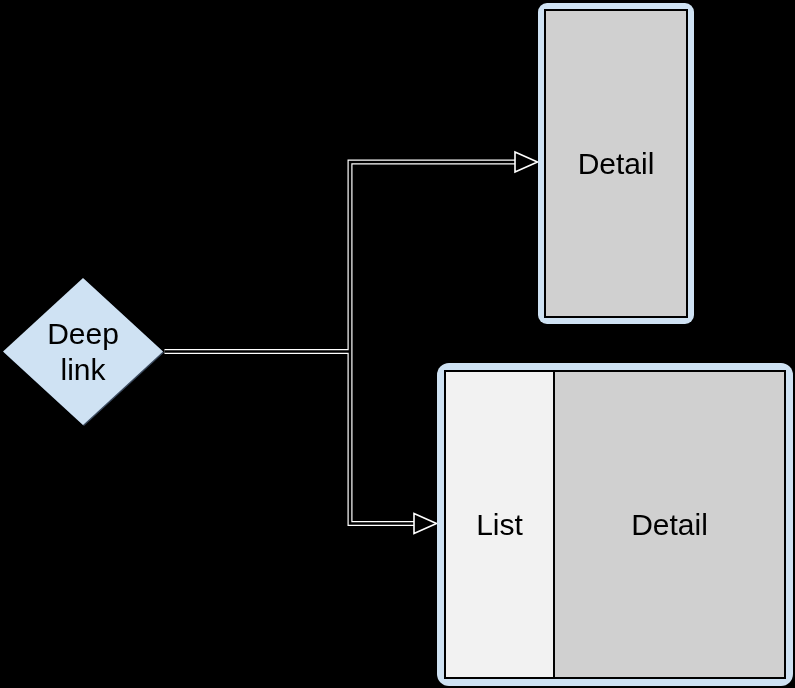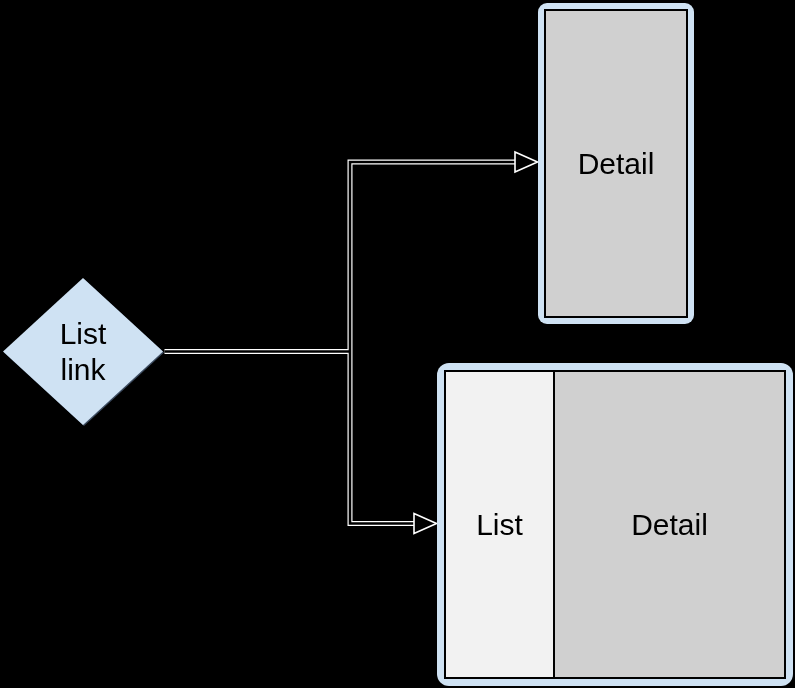--- a/index.html
+++ b/index.html
@@ -143,21 +143,21 @@
     <path class="edge-core" d="M164.5 351.5 H350 M350 351.5 V162 H516 M350 351.5 V523.5 H416"></path>
     <polygon class="arrow-head" points="537.5,162 515,152 515,172"></polygon>
     <polygon class="arrow-head" points="436.5,523.5 414,513.5 414,533.5"></polygon>
   </svg>
 
   <div class="diamond-wrap">
     <svg class="diamond-shape" viewBox="0 0 160 147" preserveAspectRatio="none" xmlns="http://www.w3.org/2000/svg">
       <polygon points="80,0 160,73.5 80,147 0,73.5"></polygon>
     </svg>
     <div class="diamond-label">
-      <span>List link</span>
+      <span>Deep link</span>
     </div>
   </div>
 
   <div class="phone">
     <div class="phone-screen">
       <span>Detail</span>
     </div>
   </div>
 
   <div class="tablet">

